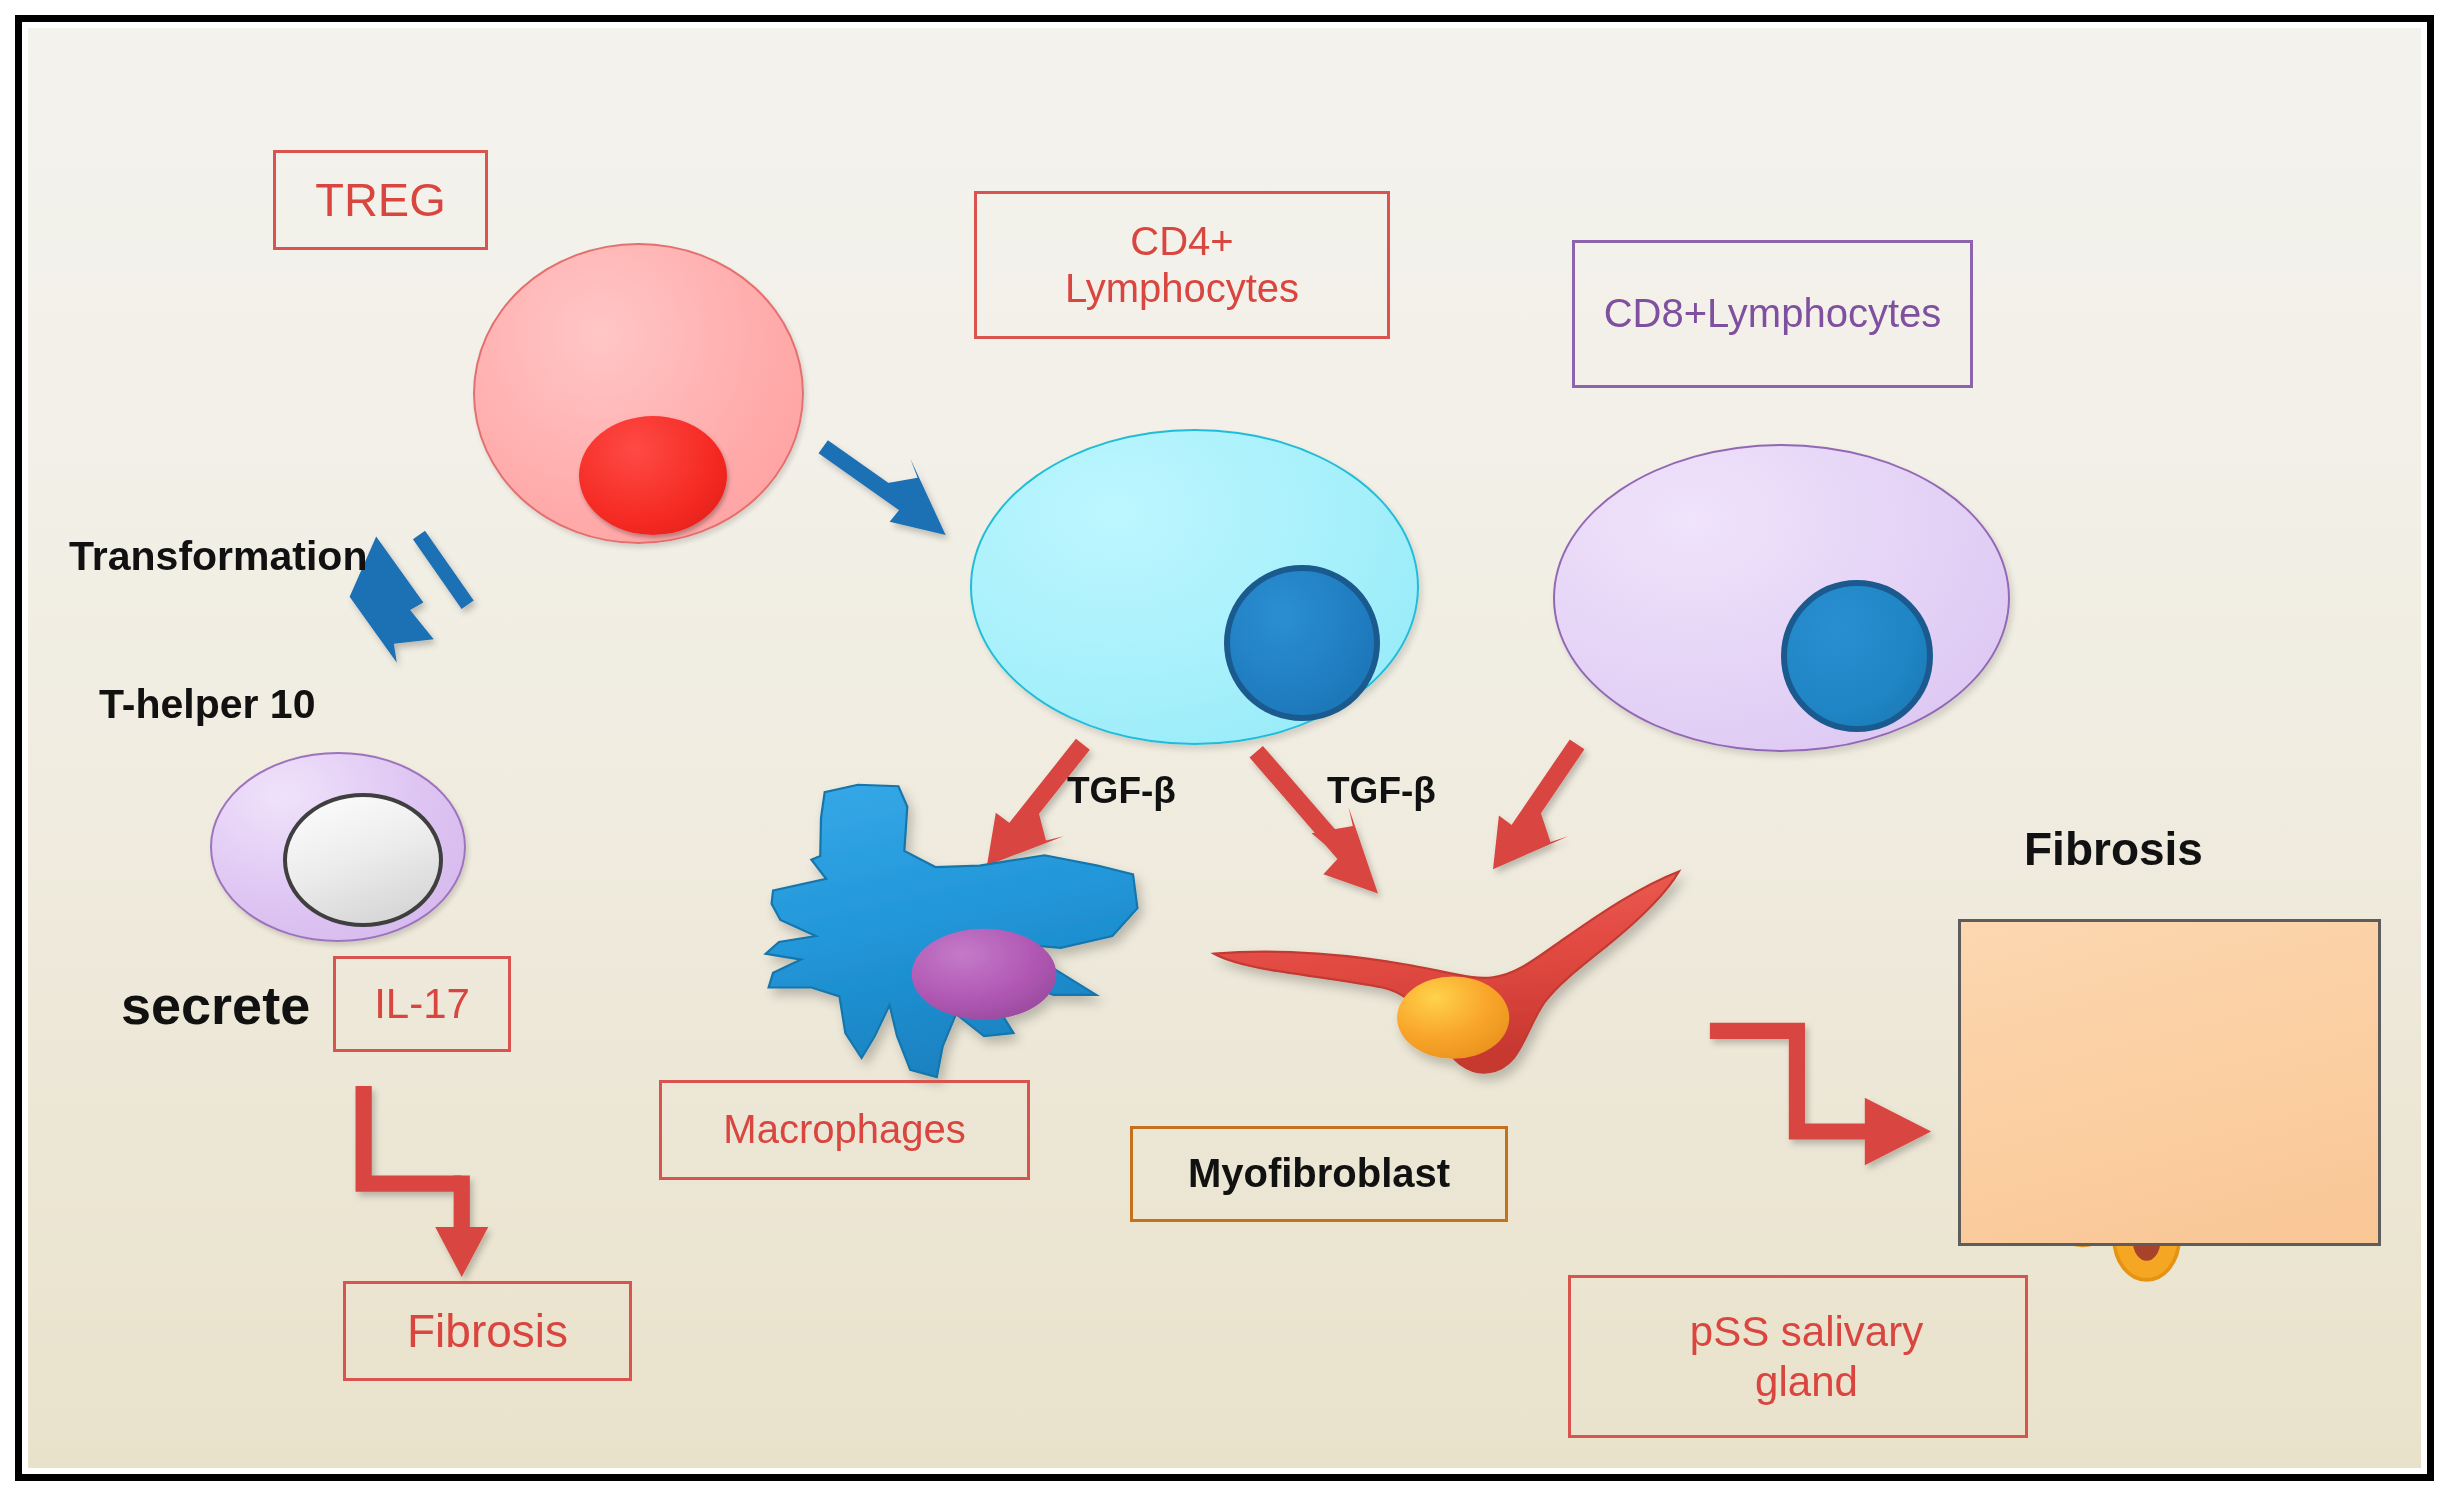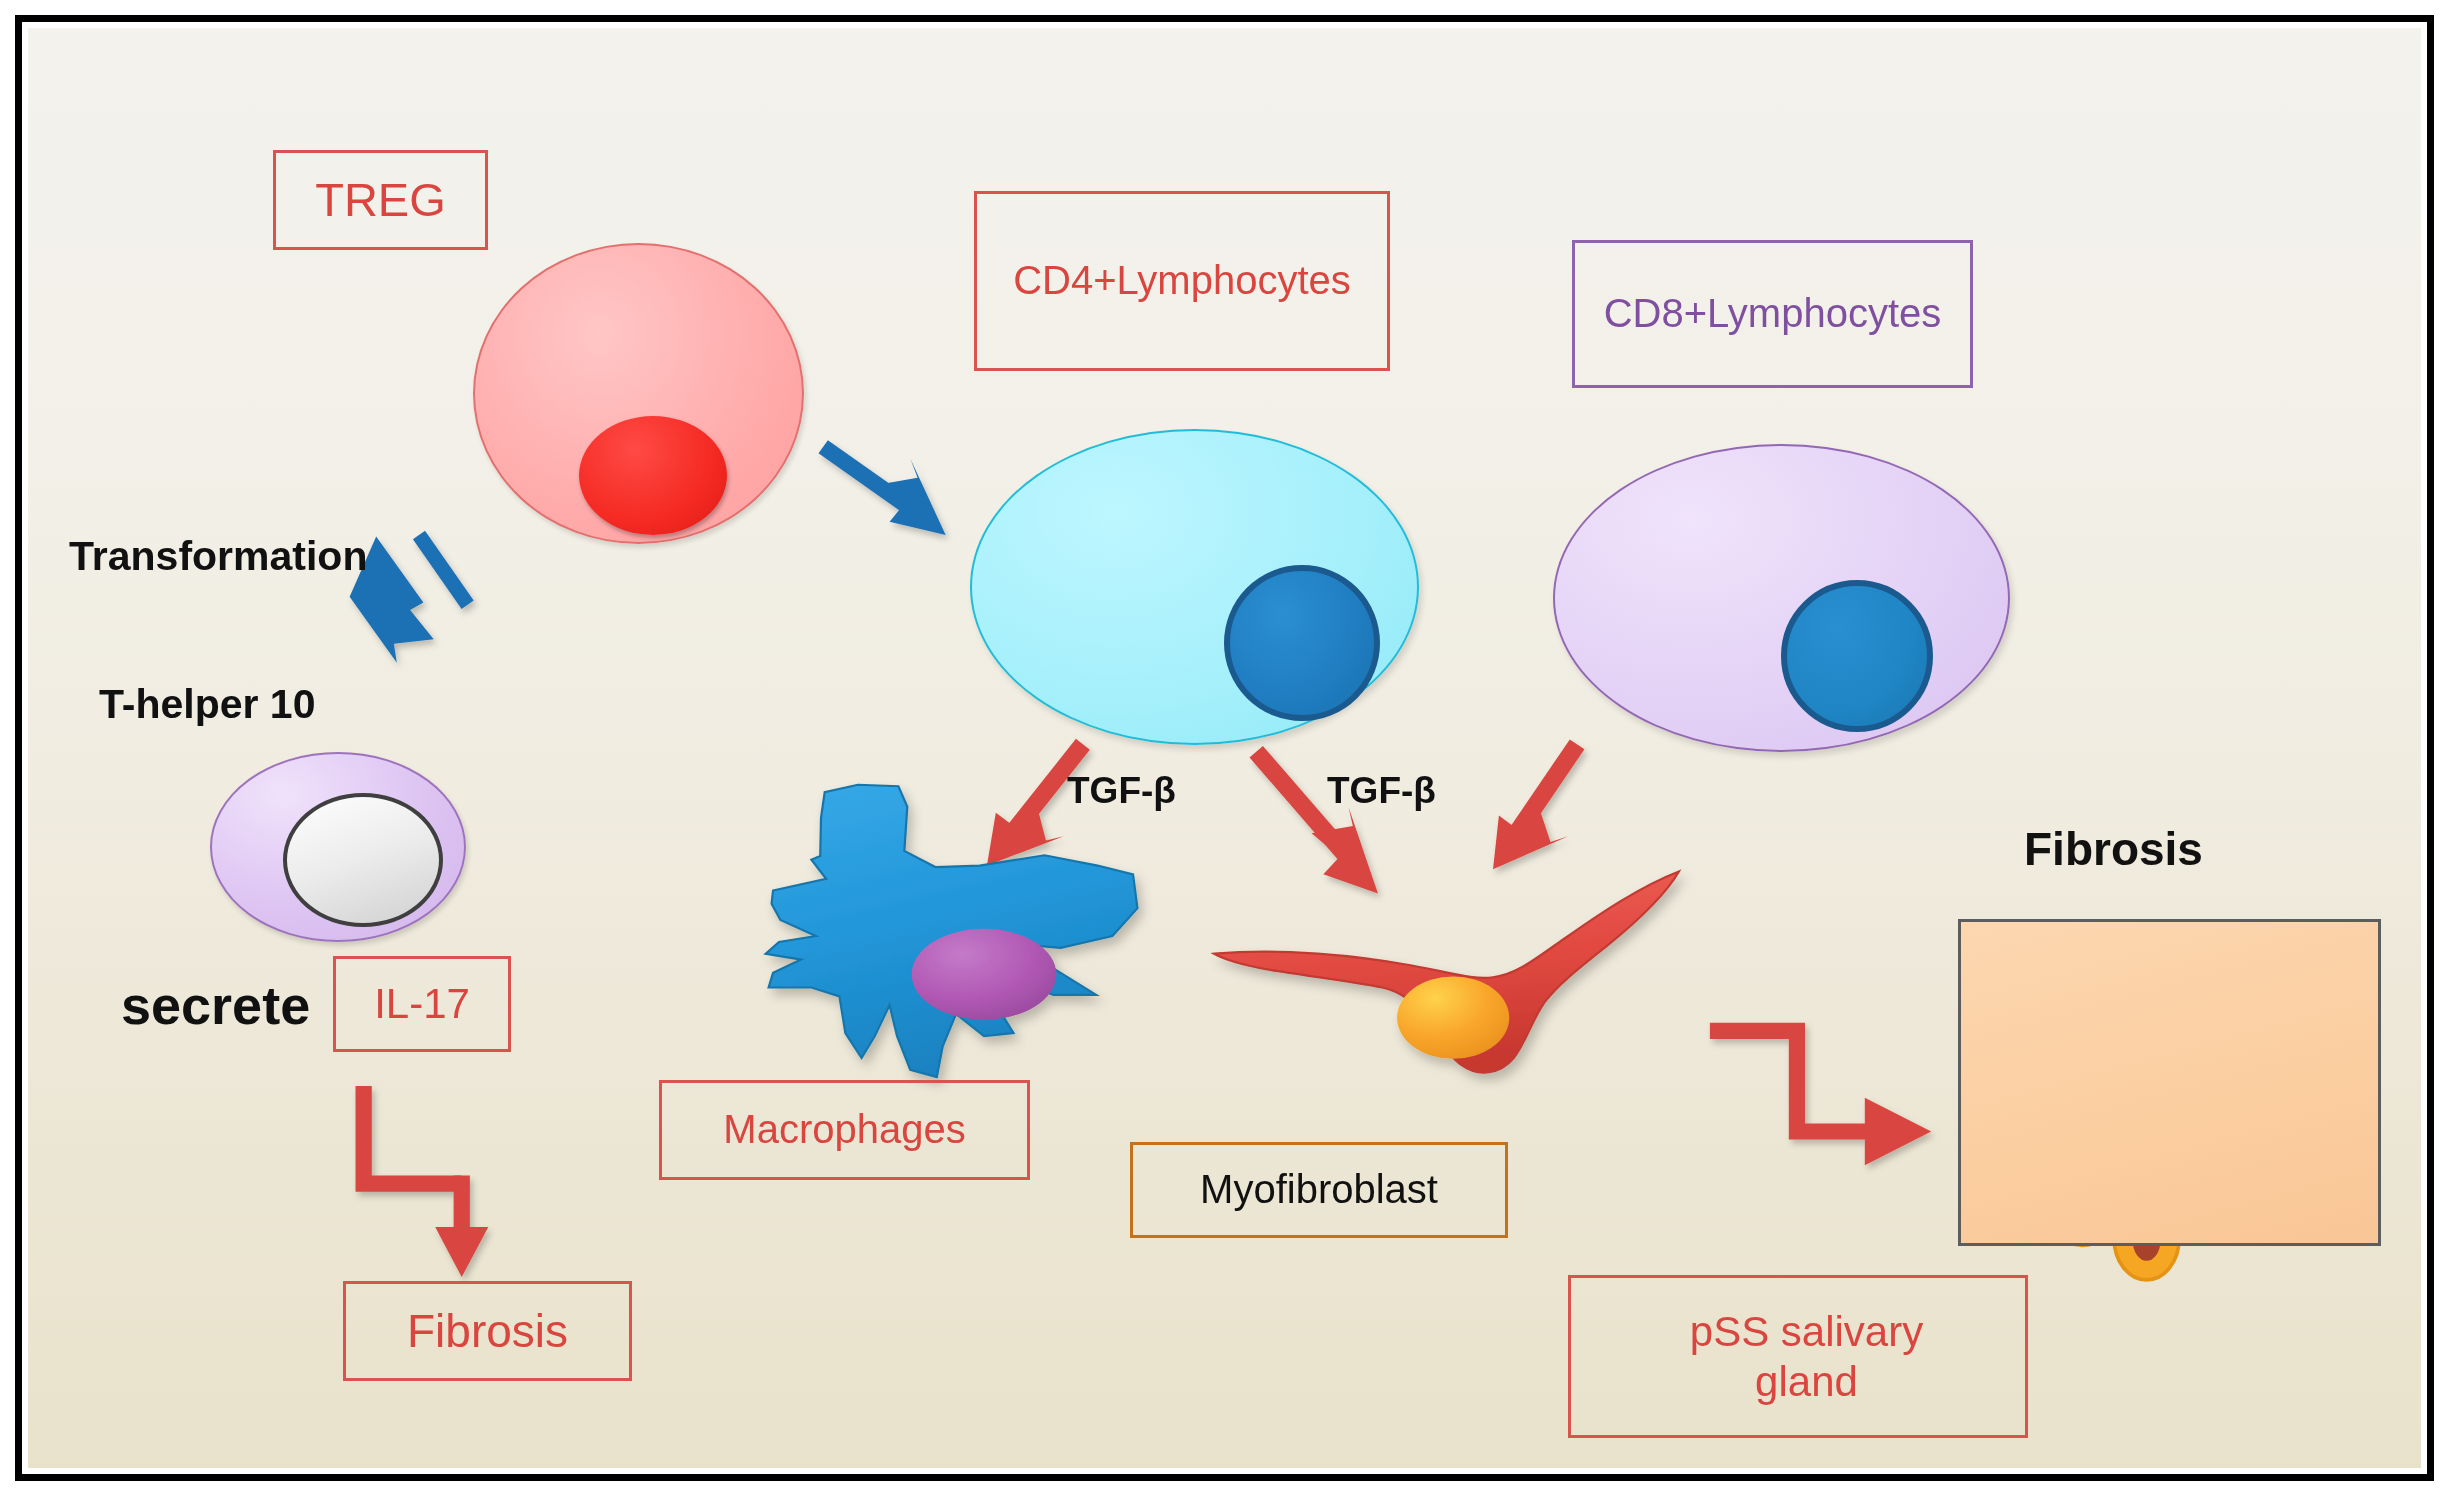--- a/index.html
+++ b/index.html
@@ -47,22 +47,21 @@
     border: 3px solid #d9534f;
     color: #d9453f;
   }
   .lb-purple {
     border: 3px solid #8e63ad;
     color: #7f4fa0;
   }
   .lb-orange {
     border: 3px solid #c4711b;
     color: #111111;
-    font-weight: normal;
-    margin-top: 16px;
+    font-weight: bold;
   }
 
   
   .plaintext {
     position: absolute;
     color: #111111;
     font-weight: bold;
     white-space: nowrap;
   }
 
@@ -355,21 +354,21 @@
     <div id="th17-cell" class="cell">
       <div id="th17-nucleus" class="nucleus"></div>
     </div>
 
     <div id="gland-image" style="background: linear-gradient(165deg,#fcd7b0 0%,#fbcfa2 50%,#f9c696 100%); z-index:0;"></div>
 
     <div class="labelbox lb-red" id="treg-box" style="left:245px; top:122px; width:215px; height:100px; font-size:47px;">
       <span>TREG</span>
     </div>
 
-    <div class="labelbox lb-red" id="cd4-box" style="left:946px; top:163px; width:416px; height:180px; font-size:40px; flex-direction:row;">
+    <div class="labelbox lb-red" id="cd4-box" style="left:946px; top:163px; width:416px; height:148px; font-size:40px; flex-direction:column;">
       <span>CD4+</span>
       <span>Lymphocytes</span>
     </div>
 
     <div class="labelbox lb-purple" id="cd8-box" style="left:1544px; top:212px; width:401px; height:148px; font-size:40px; flex-direction:row;">
       <span>CD8+</span>
       <span>Lymphocytes</span>
     </div>
 
     <div class="labelbox lb-red" id="il17-box" style="left:305px; top:928px; width:178px; height:96px; font-size:42px;">

